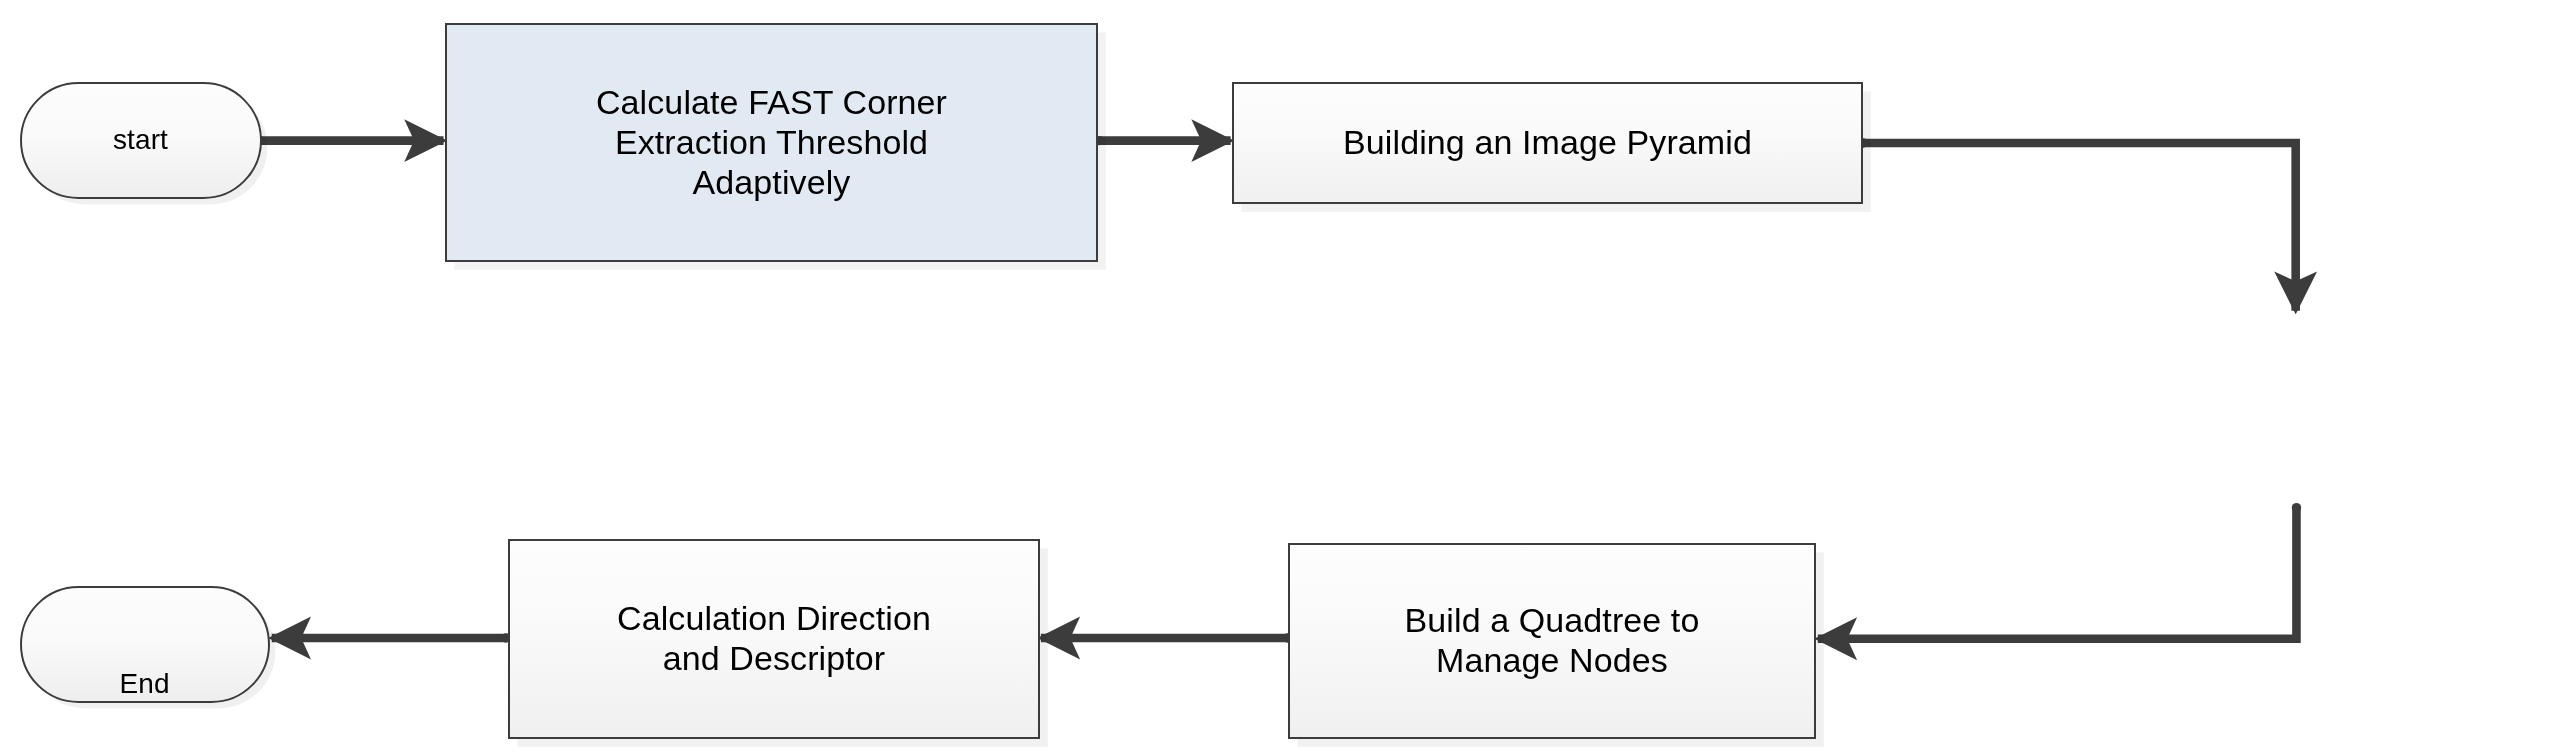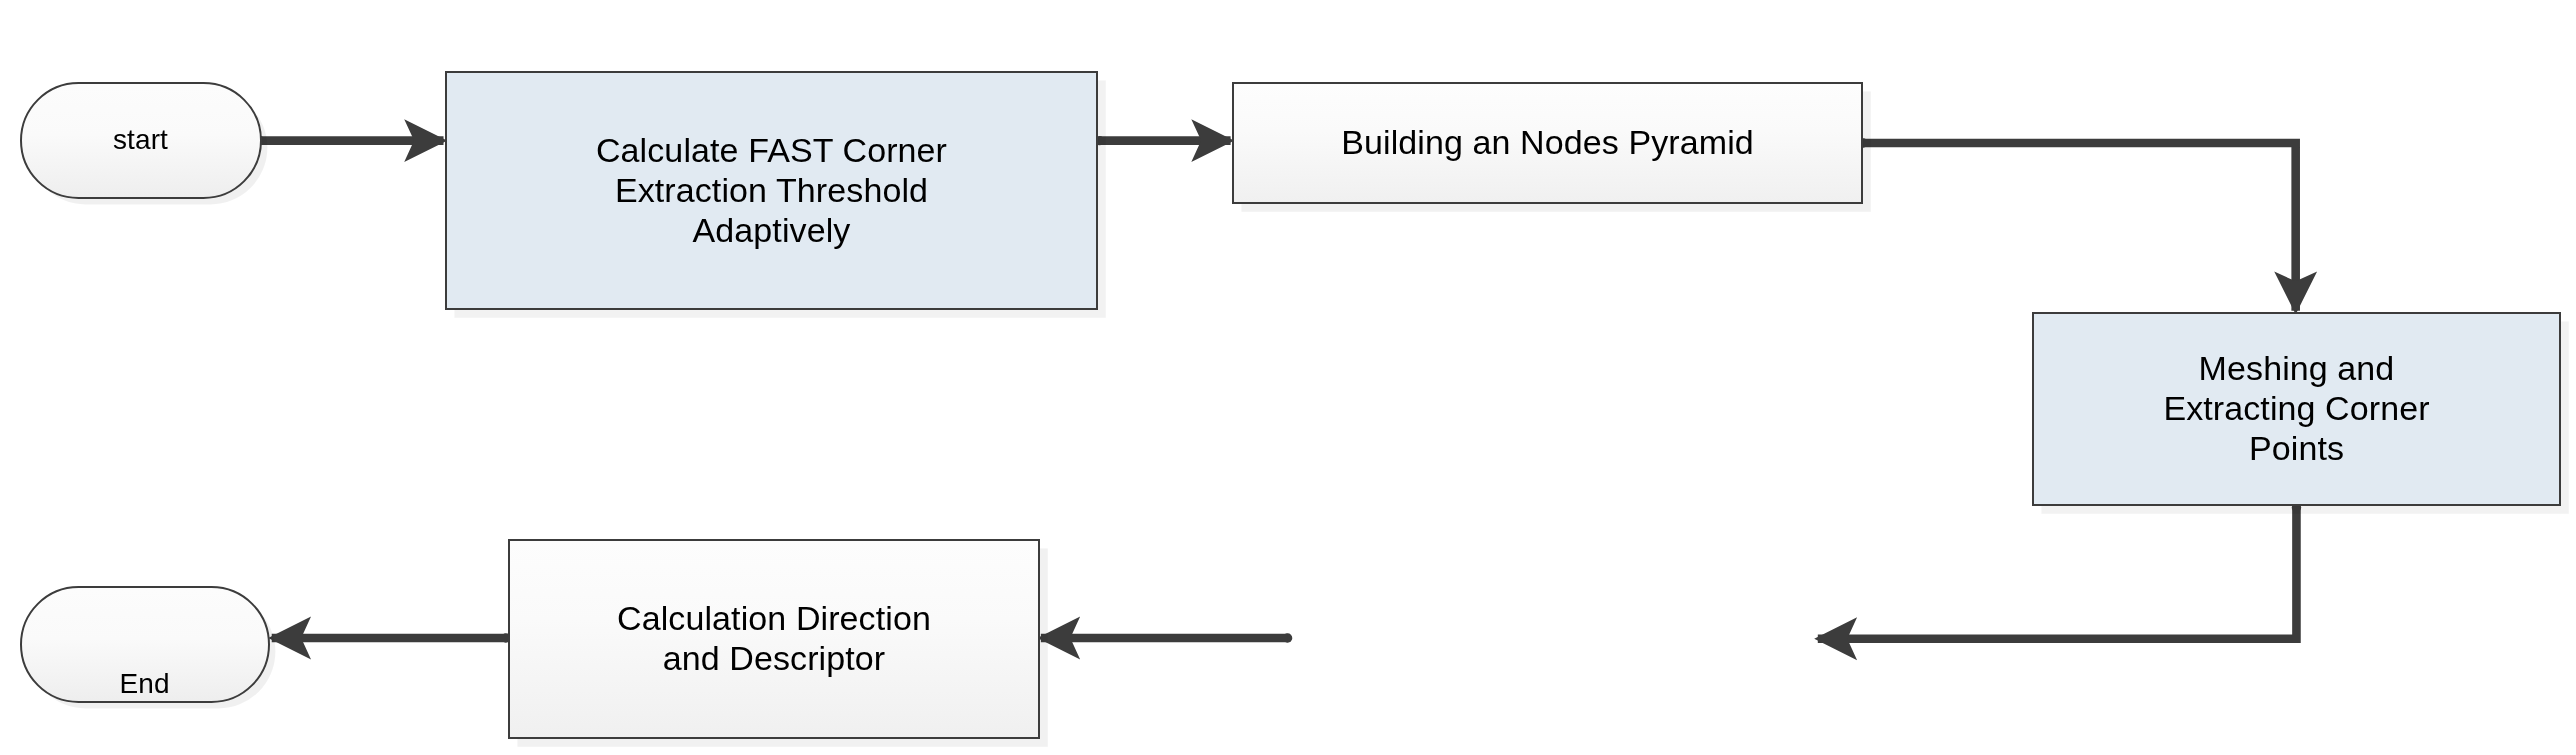--- a/index.html
+++ b/index.html
@@ -57,21 +57,21 @@
   }
   .terminator {
     font-size: 28px;
     border-radius: 62px;
     background: linear-gradient(to bottom, #fcfcfc 0%, #fafafa 45%, #eeeeee 100%);
     box-shadow: 7px 7px 0 -1.6px rgba(0, 0, 0, 0.06);
   }
 
   
   #node-start          { left: 19.5px;   top: 82px; width: 242px; height: 117px; }
-  #node-threshold      { left: 445px;  top: 23.4px;  width: 653px; height: 239px; margin-top: 48px; }
+  #node-threshold      { left: 445px;  top: 23.4px;  width: 653px; height: 239px; }
   #node-pyramid        { left: 1232px; top: 82px; width: 631px; height: 122px; }
   #node-meshing        { left: 2032px; top: 312px; width: 529px; height: 194px; }
   #node-quadtree       { left: 1288px; top: 543px; width: 528px; height: 196px; }
   #node-descriptor     { left: 508px;  top: 539px; width: 532px; height: 200px; }
   #node-end            { left: 19.5px;   top: 586px; width: 250px; height: 117px; align-items: flex-end; }
 </style>
 </head>
 <body>
 
 <div id="canvas">
@@ -118,29 +118,28 @@
     <span class="node-label">start</span>
   </div>
 
   <div class="node process accent" id="node-threshold">
     <span class="node-label">Calculate FAST Corner
 Extraction Threshold
 Adaptively</span>
   </div>
 
   <div class="node process plain" id="node-pyramid">
-    <span class="node-label">Building an Nodes Pyramid</span>
+    <span class="node-label">Building an Image Pyramid</span>
   </div>
 
-  <div class="node process accent" id="node-meshing">
-    <span class="node-label">Meshing and
-Extracting Corner
-Points</span>
+
+  <div class="node process plain" id="node-quadtree">
+    <span class="node-label">Build a Quadtree to
+Manage Nodes</span>
   </div>
-
 
   <div class="node process plain" id="node-descriptor">
     <span class="node-label">Calculation Direction
 and Descriptor</span>
   </div>
 
   <div class="node terminator" id="node-end">
     <span class="node-label">End</span>
   </div>
 

